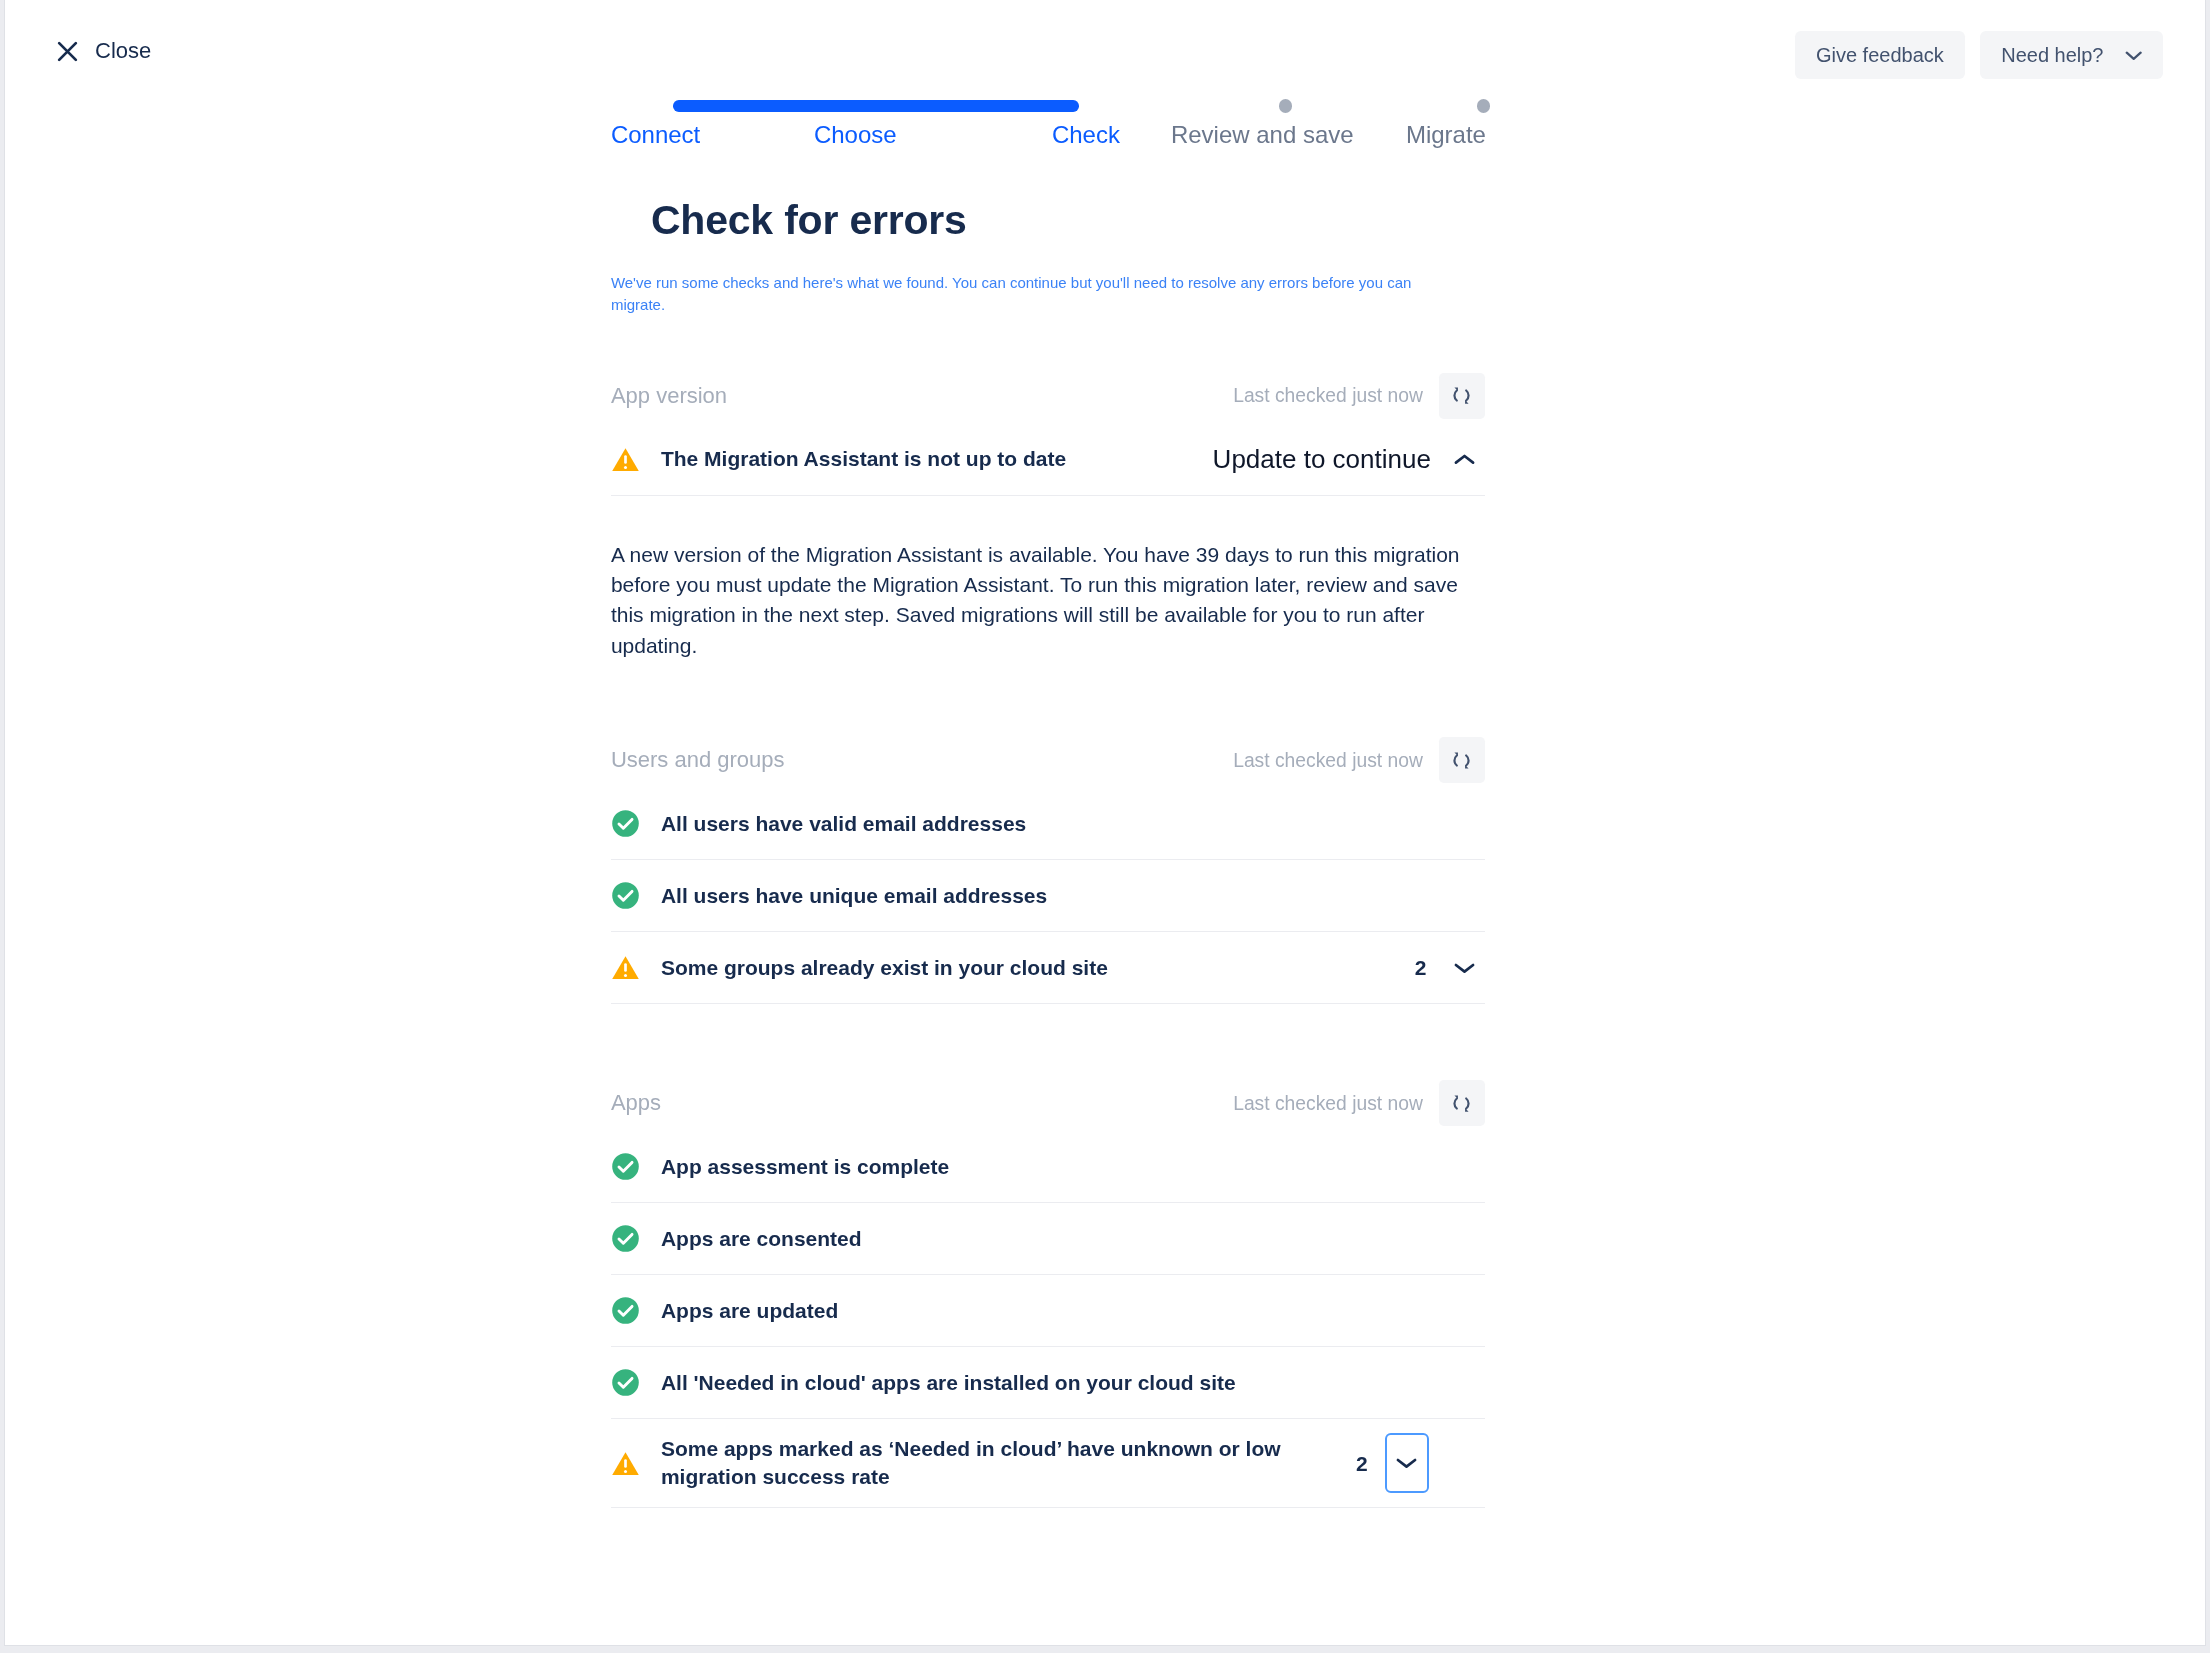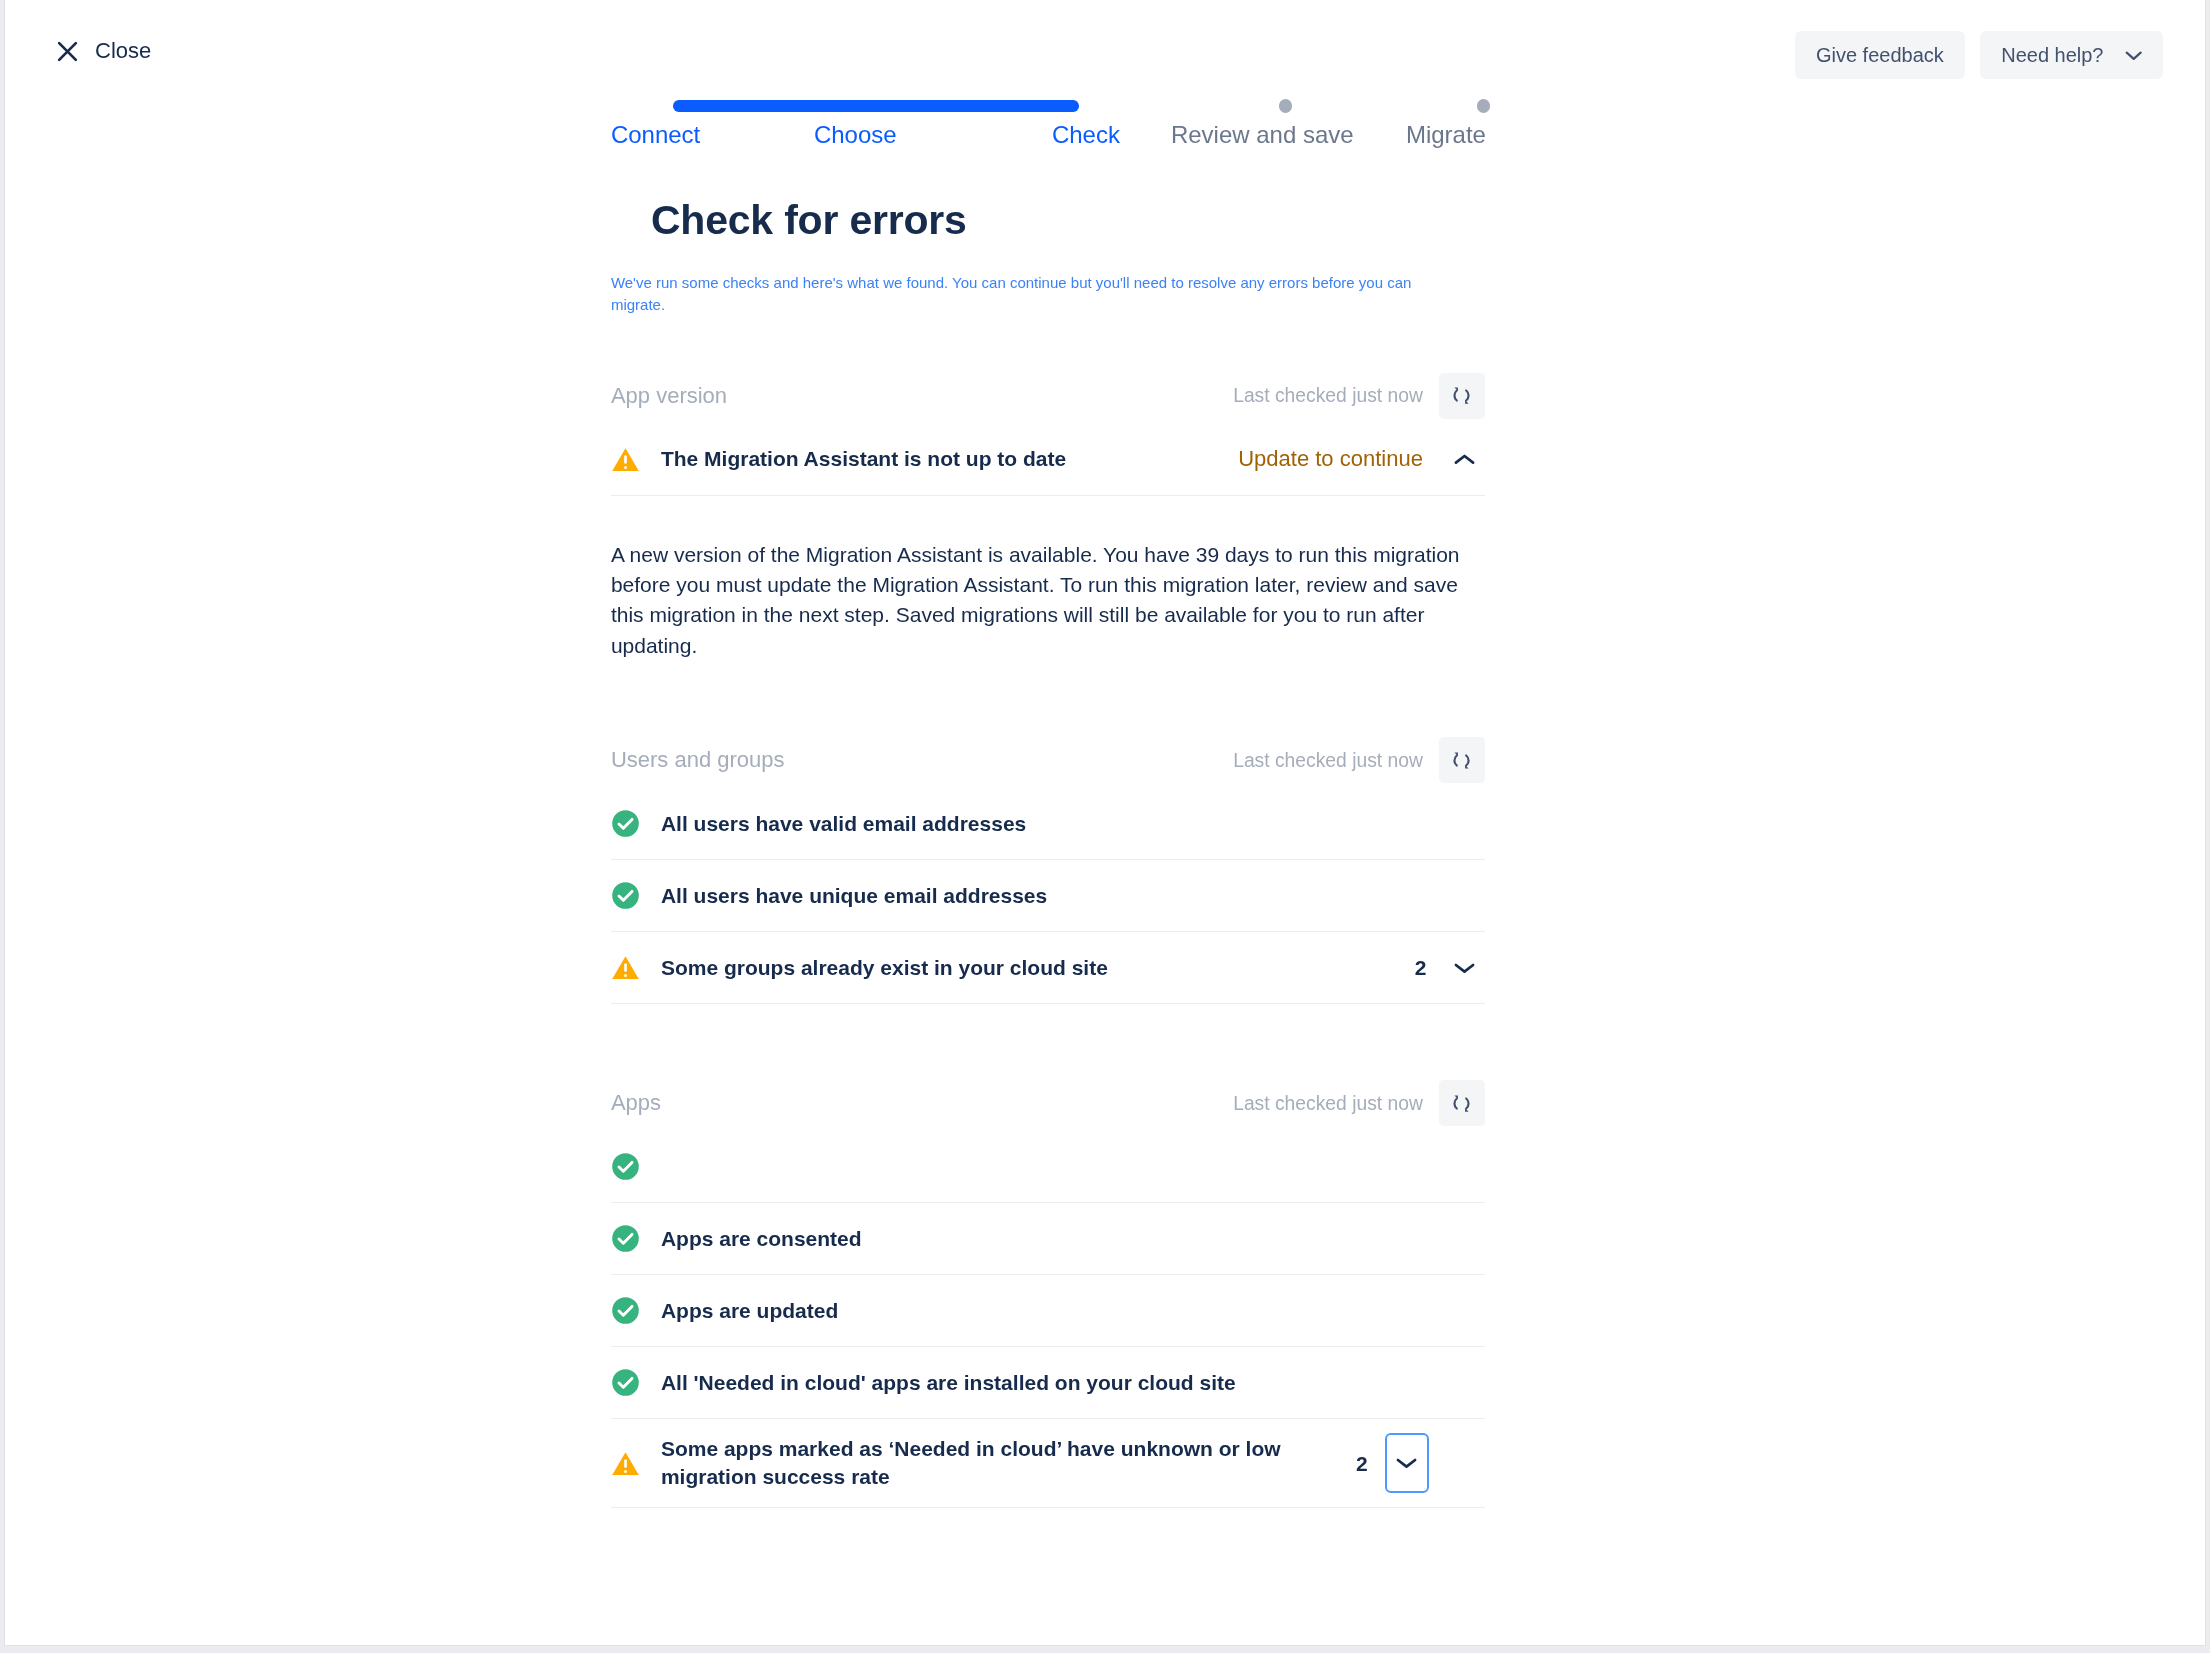--- a/index.html
+++ b/index.html
@@ -259,25 +259,25 @@
   }
   .chev-button.focused {
     border: 2.9px solid #4c9aff;
     border-radius: 5.8px;
     width: 44px;
     height: 60px;
   }
   .chev-glyph { width: 21px; height: 12.6px; display: block; }
 
   .action-link {
-    font-size: 22px;
-    color: #a16207;
+    font-size: 26px;
+    color: #0f172a;
     text-decoration: none;
     cursor: pointer;
-    margin-right: 21px;
+    margin-right: 13px;
     white-space: nowrap;
     line-height: 1;
   }
 
   
   .detail-panel {
     padding-top: 44px;
     font-size: 21px;
     color: #172b4d;
     line-height: 1.45;
@@ -428,20 +428,21 @@
           </svg>
         </button>
       </div>
       <div class="check-list">
 
         <div class="check-row">
           <svg class="status-icon" viewBox="0 0 24 24">
             <circle cx="12" cy="12" r="11" fill="#36b37e"></circle>
             <path d="M6.6 12.4 L10.2 16 L17.4 8.6" stroke="#ffffff" stroke-width="2.4" fill="none" stroke-linecap="round" stroke-linejoin="round"></path>
           </svg>
+          <span class="check-label">App assessment is complete</span>
         </div>
 
         <div class="check-row">
           <svg class="status-icon" viewBox="0 0 24 24">
             <circle cx="12" cy="12" r="11" fill="#36b37e"></circle>
             <path d="M6.6 12.4 L10.2 16 L17.4 8.6" stroke="#ffffff" stroke-width="2.4" fill="none" stroke-linecap="round" stroke-linejoin="round"></path>
           </svg>
           <span class="check-label">Apps are consented</span>
         </div>
 

